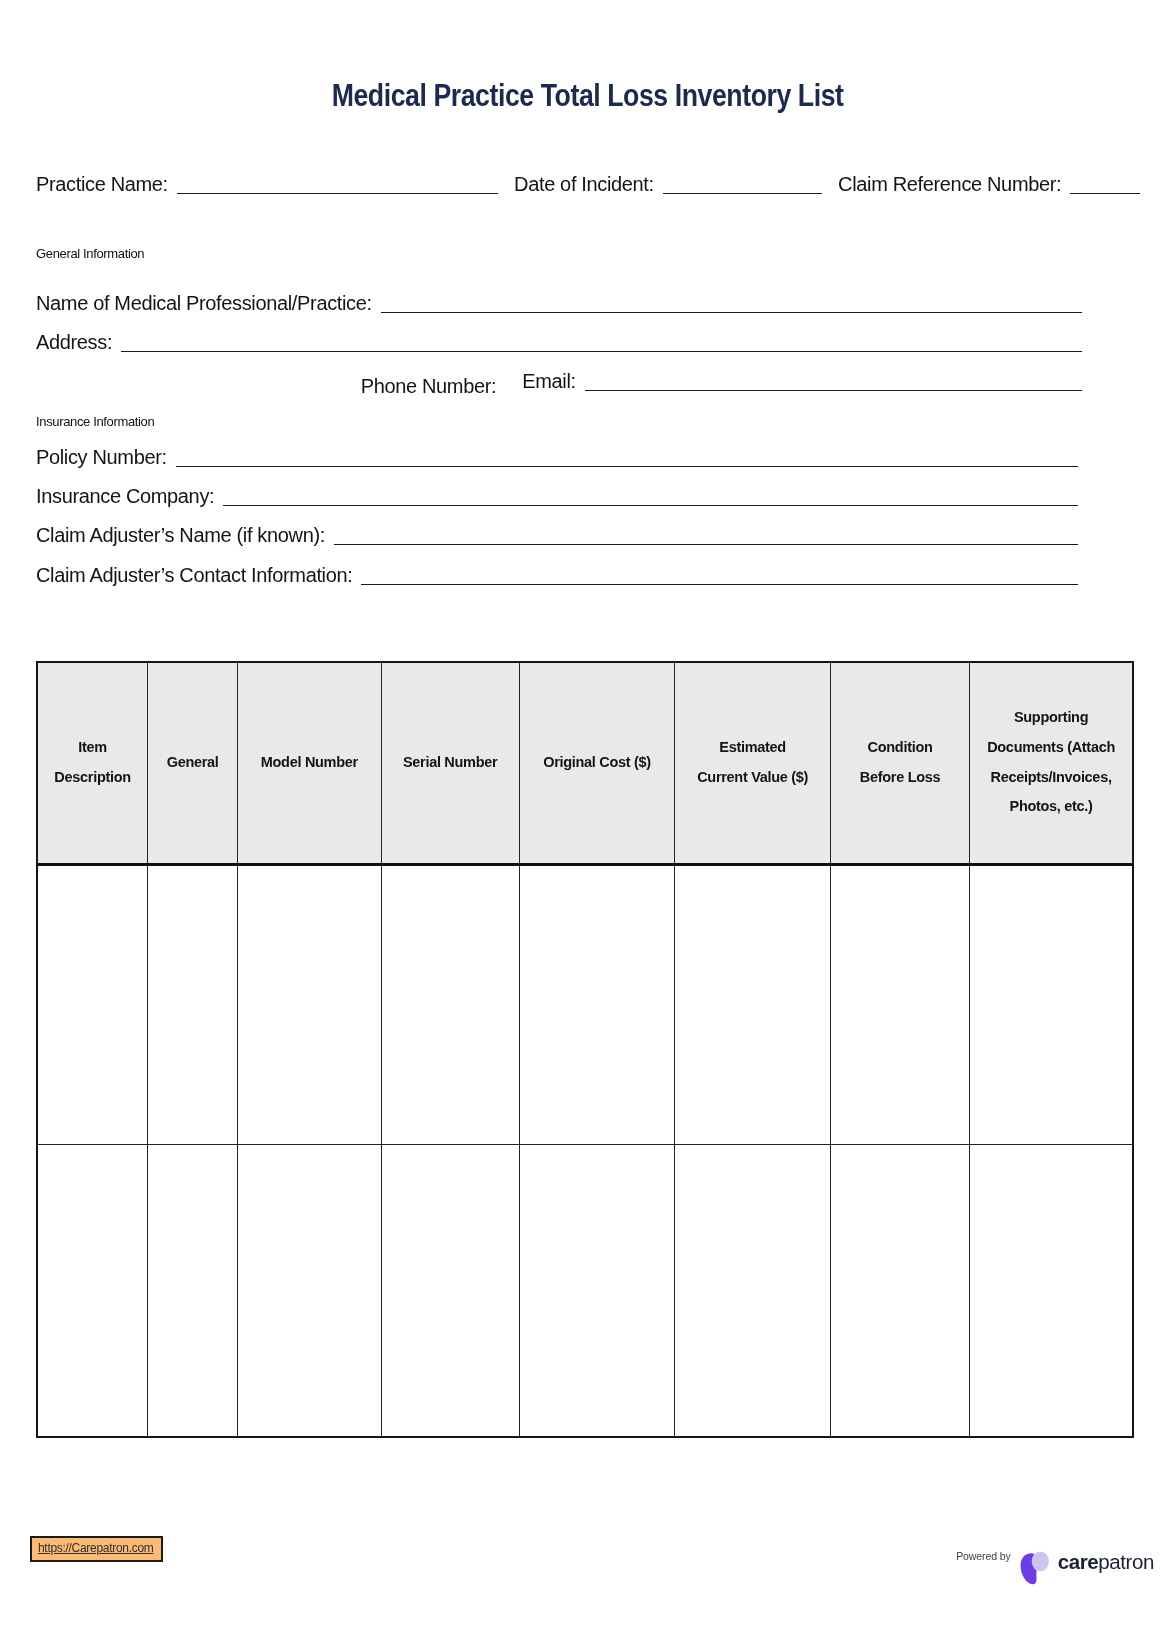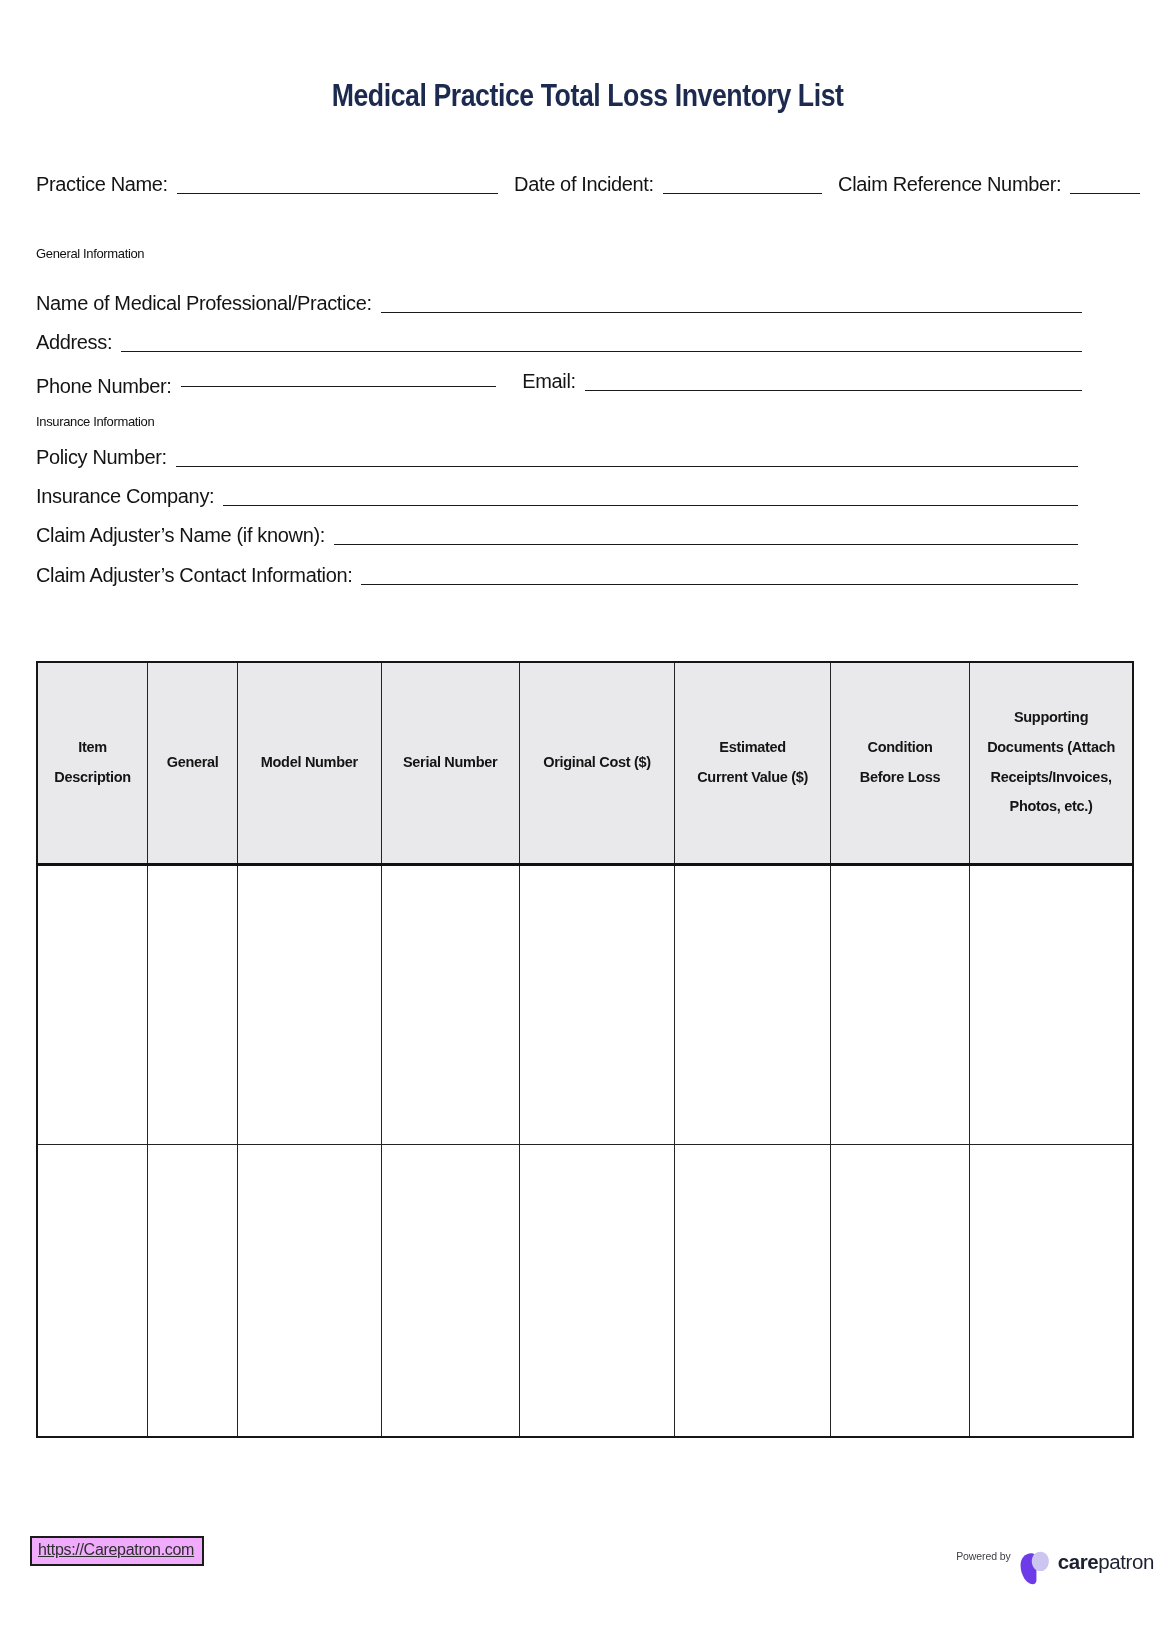--- a/index.html
+++ b/index.html
@@ -47,21 +47,21 @@
   .top-row { display:flex; gap:16px; margin-top:64px; width:1104px; }
   .top-row .group { display:flex; align-items:flex-end; height:18px; }
   .group-practice { flex:1.5; }
   .group-incident { flex:1; }
   .group-claimref { flex:0.98; }
 
   .h-general   { margin-top:50px; }
   .row-name    { margin-top:36px; width:1046px; }
   .row-address { margin-top:21px; width:1046px; }
   .row-phone-email { display:flex; margin-top:21px; width:1046px; }
-  .group-phone { display:flex; align-items:flex-start; height:18px; width:44%; }
+  .group-phone { display:flex; align-items:flex-end; height:18px; width:44%;flex-direction:column; }
   .group-email { display:flex; align-items:flex-end; height:18px; flex:1; margin-left:26px; }
   .h-insurance { margin-top:21px; }
   .row-company { margin-top:21px; width:1042px; }
   .row-policy  { margin-top:22px; width:1042px; }
   .row-adjname { margin-top:21px; width:1042px; }
   .row-adjcontact { margin-top:22px; width:1042px; }
 
   
   table.inventory {
     margin-top:74px;
@@ -90,25 +90,25 @@
 
   
   .footer {
     position:absolute; left:30px; right:22px; top:1536px;
     display:flex; justify-content:space-between; align-items:flex-start;
   }
   .site-link {
     display:inline-block;
     border:2.4px solid #1b1b1b;
     padding:3px 8px 5px 6px;
-    font-size:16px; letter-spacing:-0.3px;
+    font-size:12px; letter-spacing:-0.3px;
     color:#2e2e2e;
     text-decoration:underline;
     cursor:pointer;
-    background:#f0abfc;
+    background:#fdba74;
   }
   .powered { display:flex; align-items:flex-start; gap:8px; margin-top:14px; }
   .powered-label { font-size:10.5px; color:#3d3d47; letter-spacing:-0.1px; }
   .logo-icon { display:inline-block; width:31px; height:36px; }
   .brand { font-size:20.5px; letter-spacing:-0.4px; color:var(--brand-text, #1b2130); }
   .brand .bold { font-weight:bold; }
 </style>
 </head>
 <body>
 

